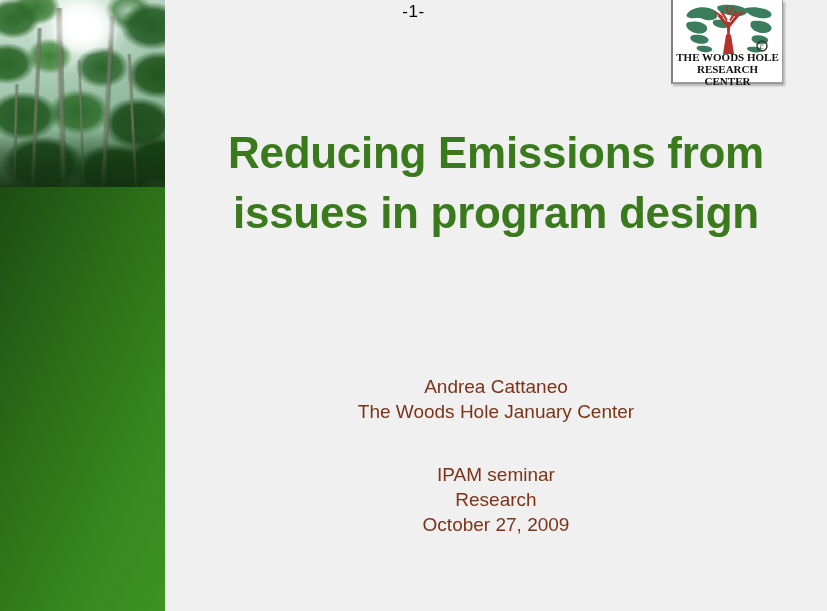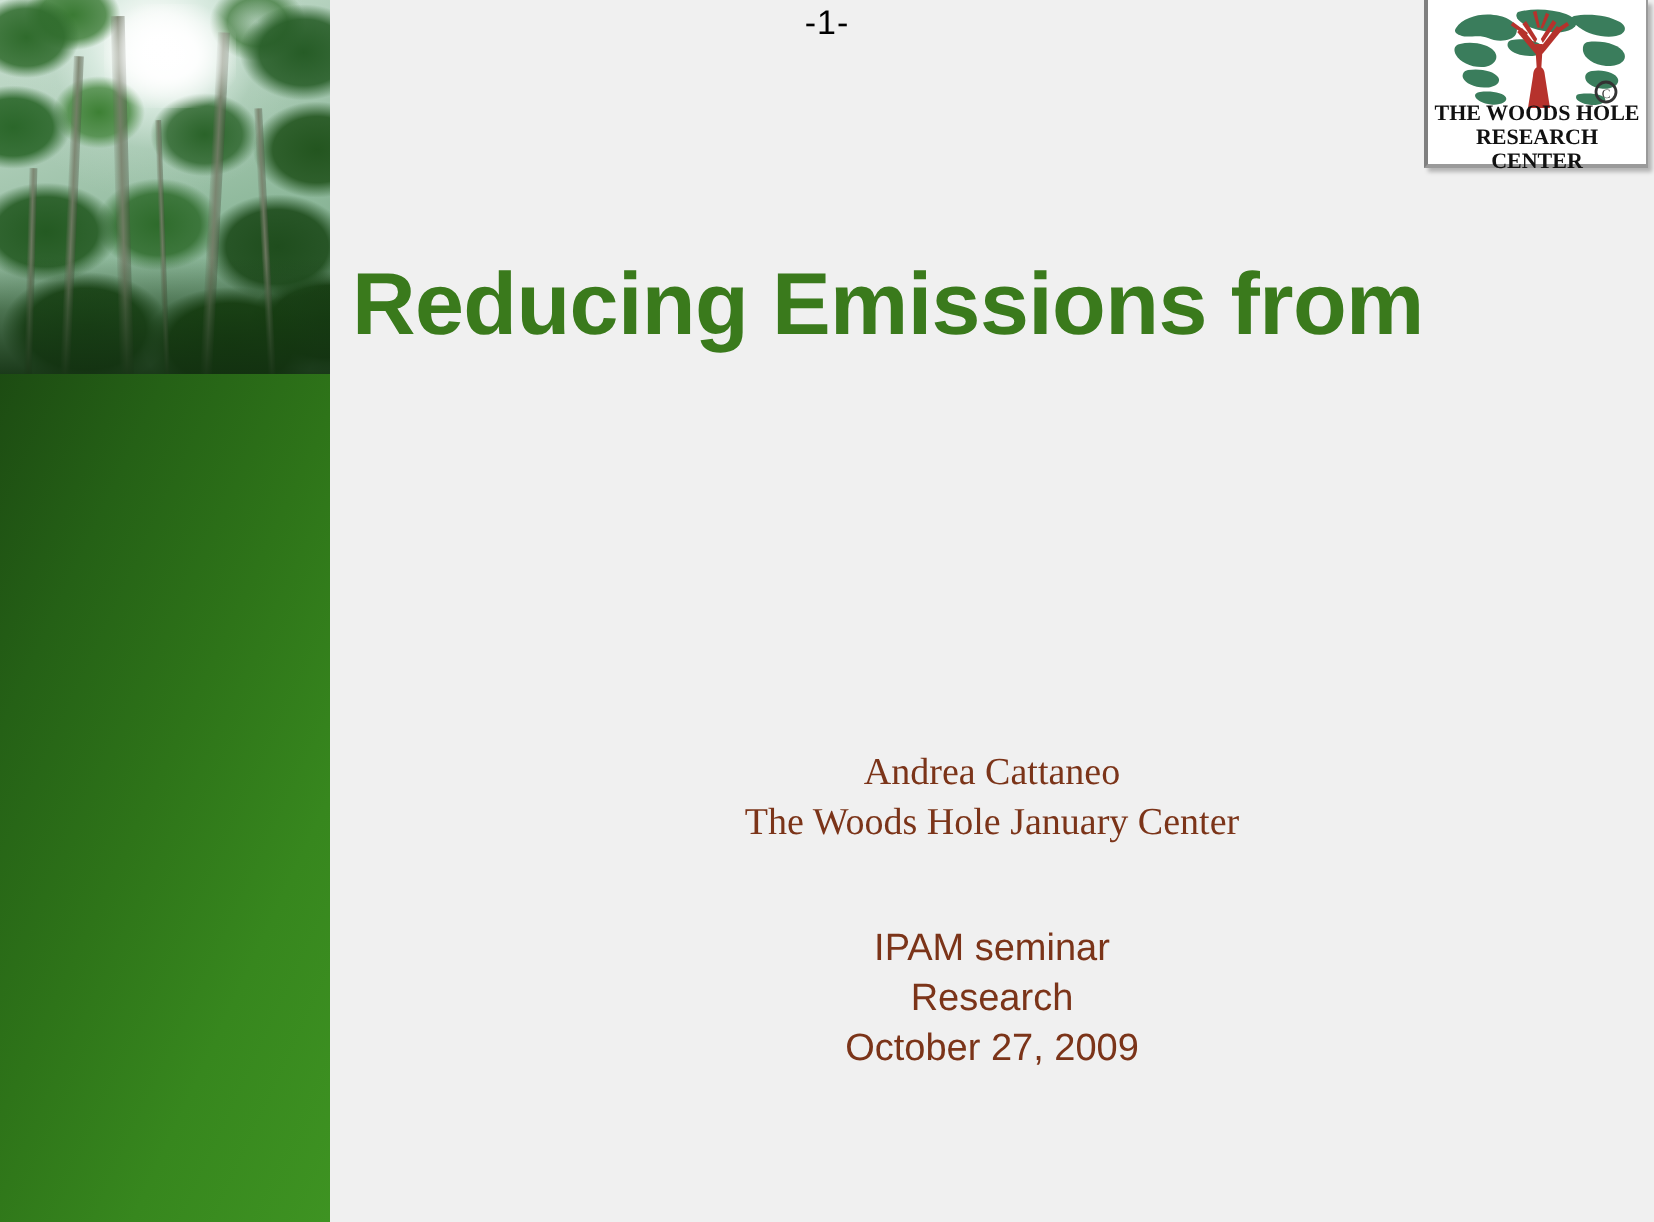--- a/index.html
+++ b/index.html
@@ -122,21 +122,21 @@
     top: 2px;
     text-align: center;
     font-size: 17px;
     color: #000000;
     letter-spacing: 0.5px;
   }
 
   
   #logo-box {
     position: absolute;
-    left: 712px;
+    left: 671px;
     top: 0;
     width: 112px;
     height: 84px;
     background: #ffffff;
     border-left: 2px solid #808080;
     border-right: 1px solid #9a9a9a;
     border-bottom: 2px solid #9a9a9a;
     box-shadow: 2px 2px 2px rgba(0,0,0,0.25);
     box-sizing: border-box;
   }
@@ -163,41 +163,41 @@
     font-size: 11px;
     letter-spacing: 0px;
   }
 
   
   #title-block {
     position: absolute;
     left: 176px;
     top: 128px;
     width: 640px;
+    text-align: center;
   }
   #title-block .tline {
     display: block;
     color: #3a7a1c;
     font-weight: bold;
     font-size: 44px;
     line-height: 1.14;
     letter-spacing: -0.3px;
   }
   #title-block .tline.t3 {
     margin-top: 10px;
   }
 
   
   #author-block {
     position: absolute;
     left: 176px;
     top: 374px;
     width: 640px;
     text-align: center;
-    font-family: Liberation Serif, serif;
   }
   #event-block {
     position: absolute;
     left: 176px;
     top: 462px;
     width: 640px;
     text-align: center;
   }
   #author-block .line, #event-block .line {
     display: block;
@@ -265,20 +265,21 @@
       </g>
     </svg>
     <div id="logo-text">
       <span class="l1">THE WOODS HOLE</span>
       <span class="l2">RESEARCH CENTER</span>
     </div>
   </div>
 
   <div id="title-block">
     <span class="tline t1">Reducing Emissions from</span>
+    <span class="tline t3">issues in program design</span>
   </div>
 
   <div id="author-block">
     <span class="line">Andrea Cattaneo</span>
     <span class="line">The Woods Hole January Center</span>
   </div>
 
   <div id="event-block">
     <span class="line">IPAM seminar</span>
     <span class="line">Research</span>

